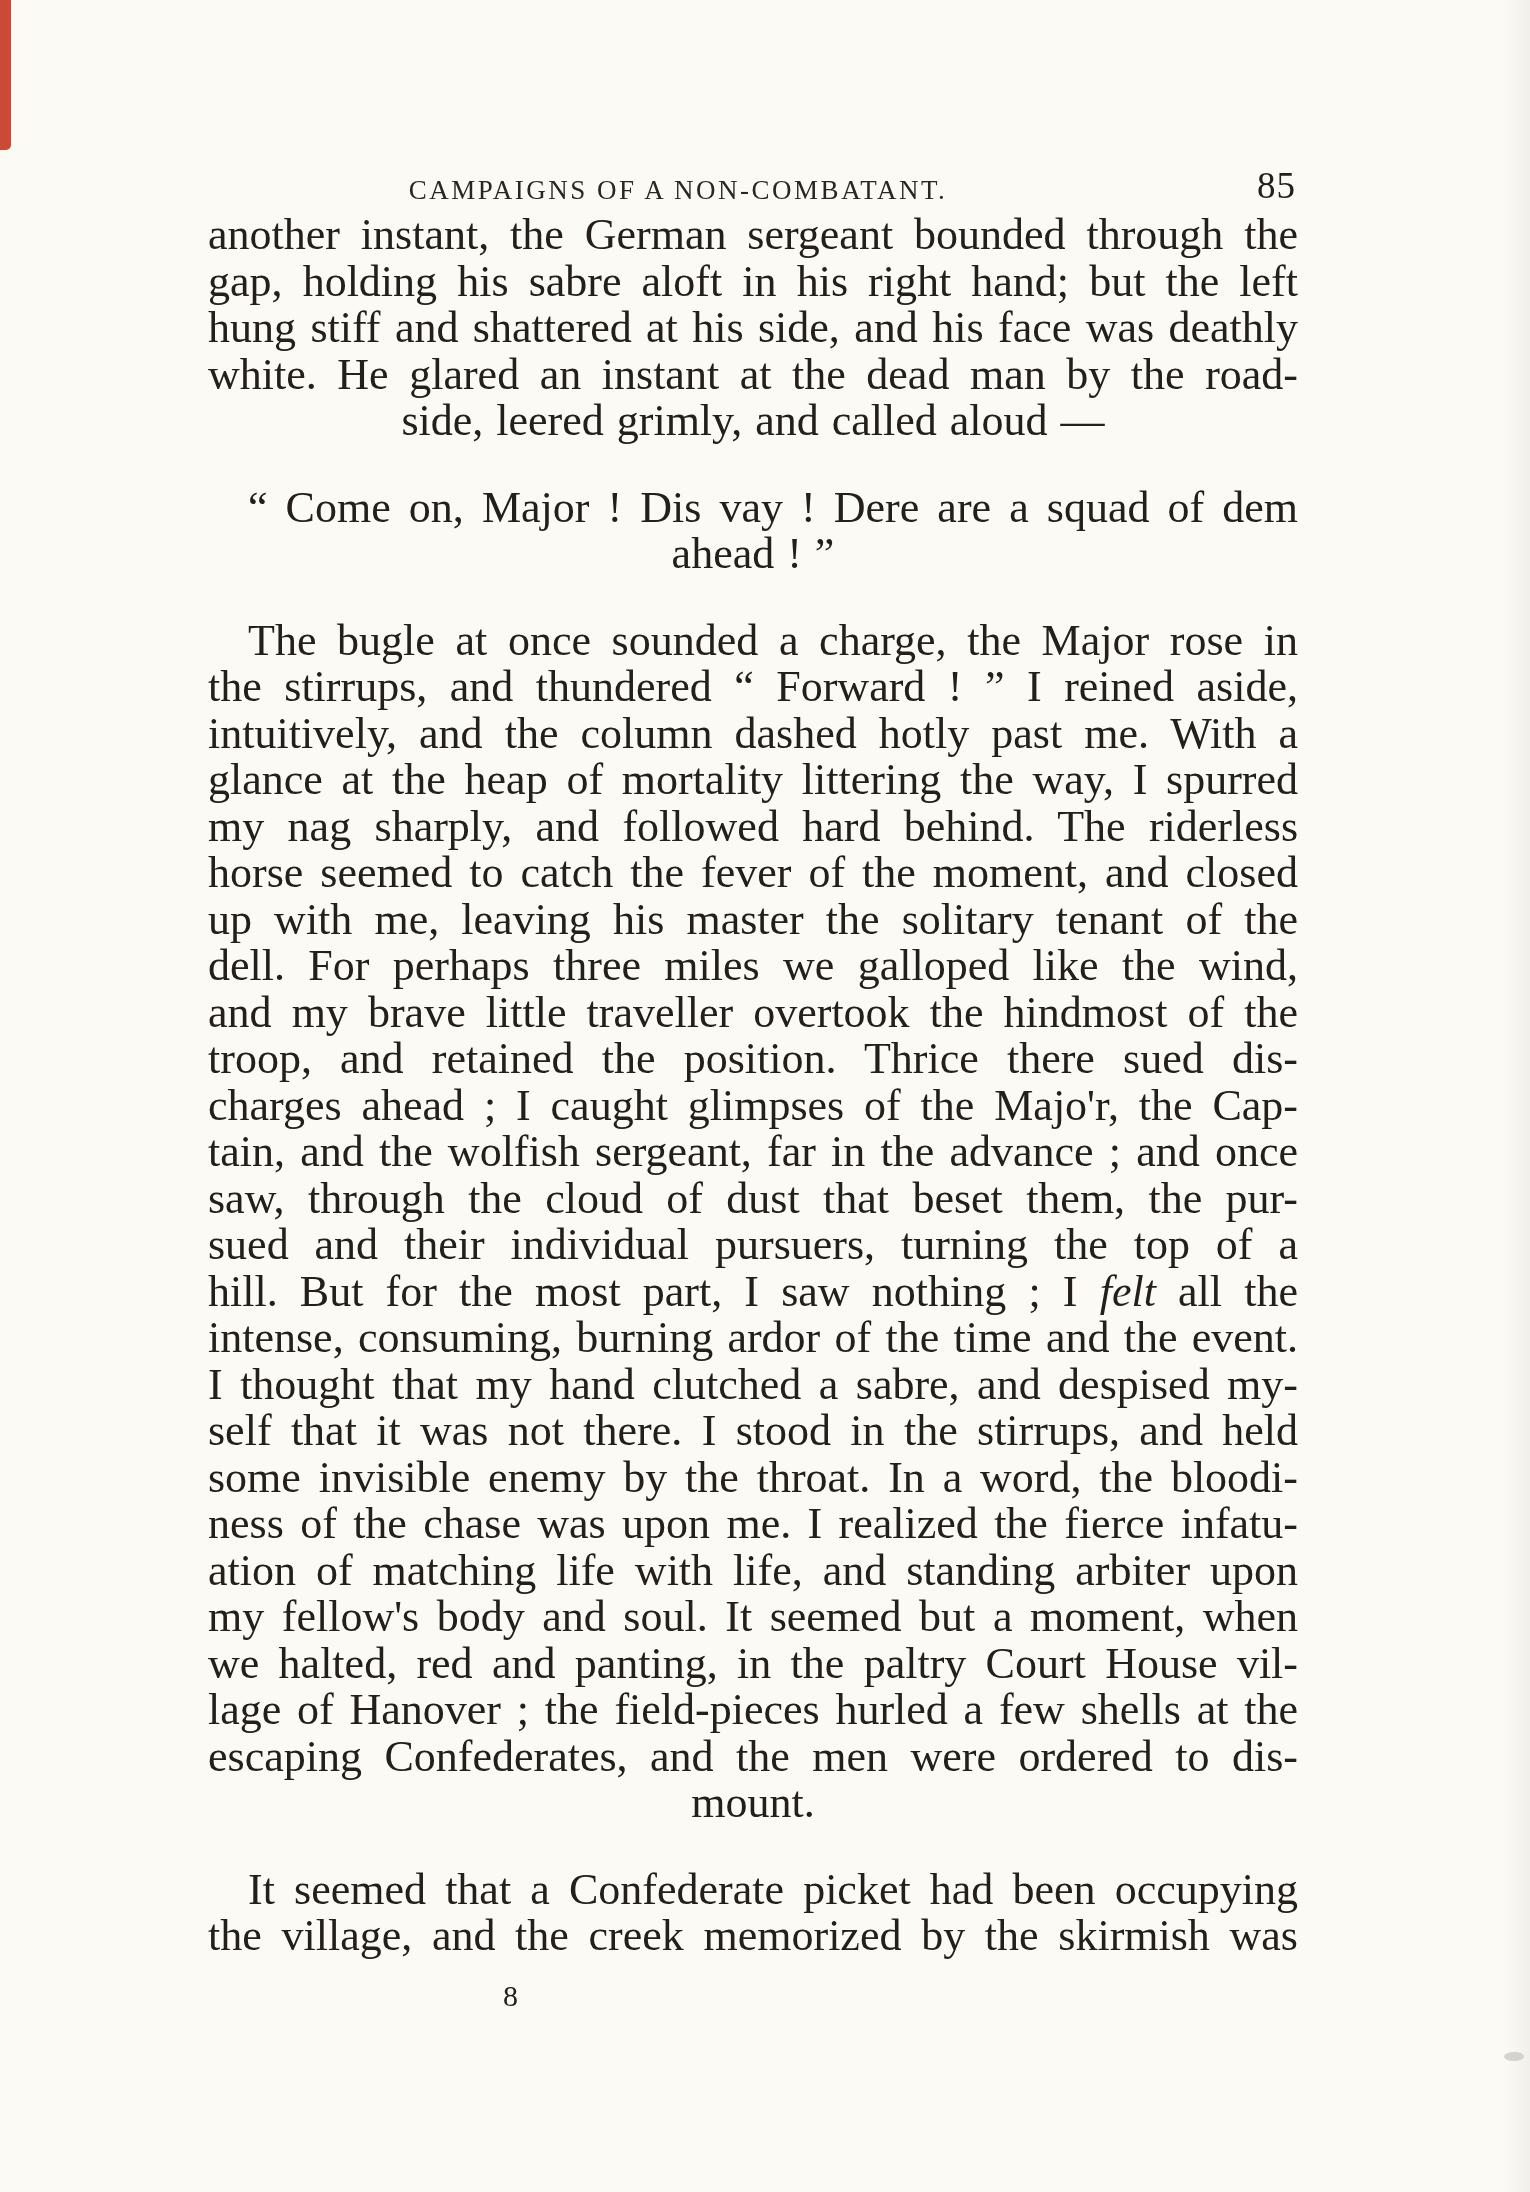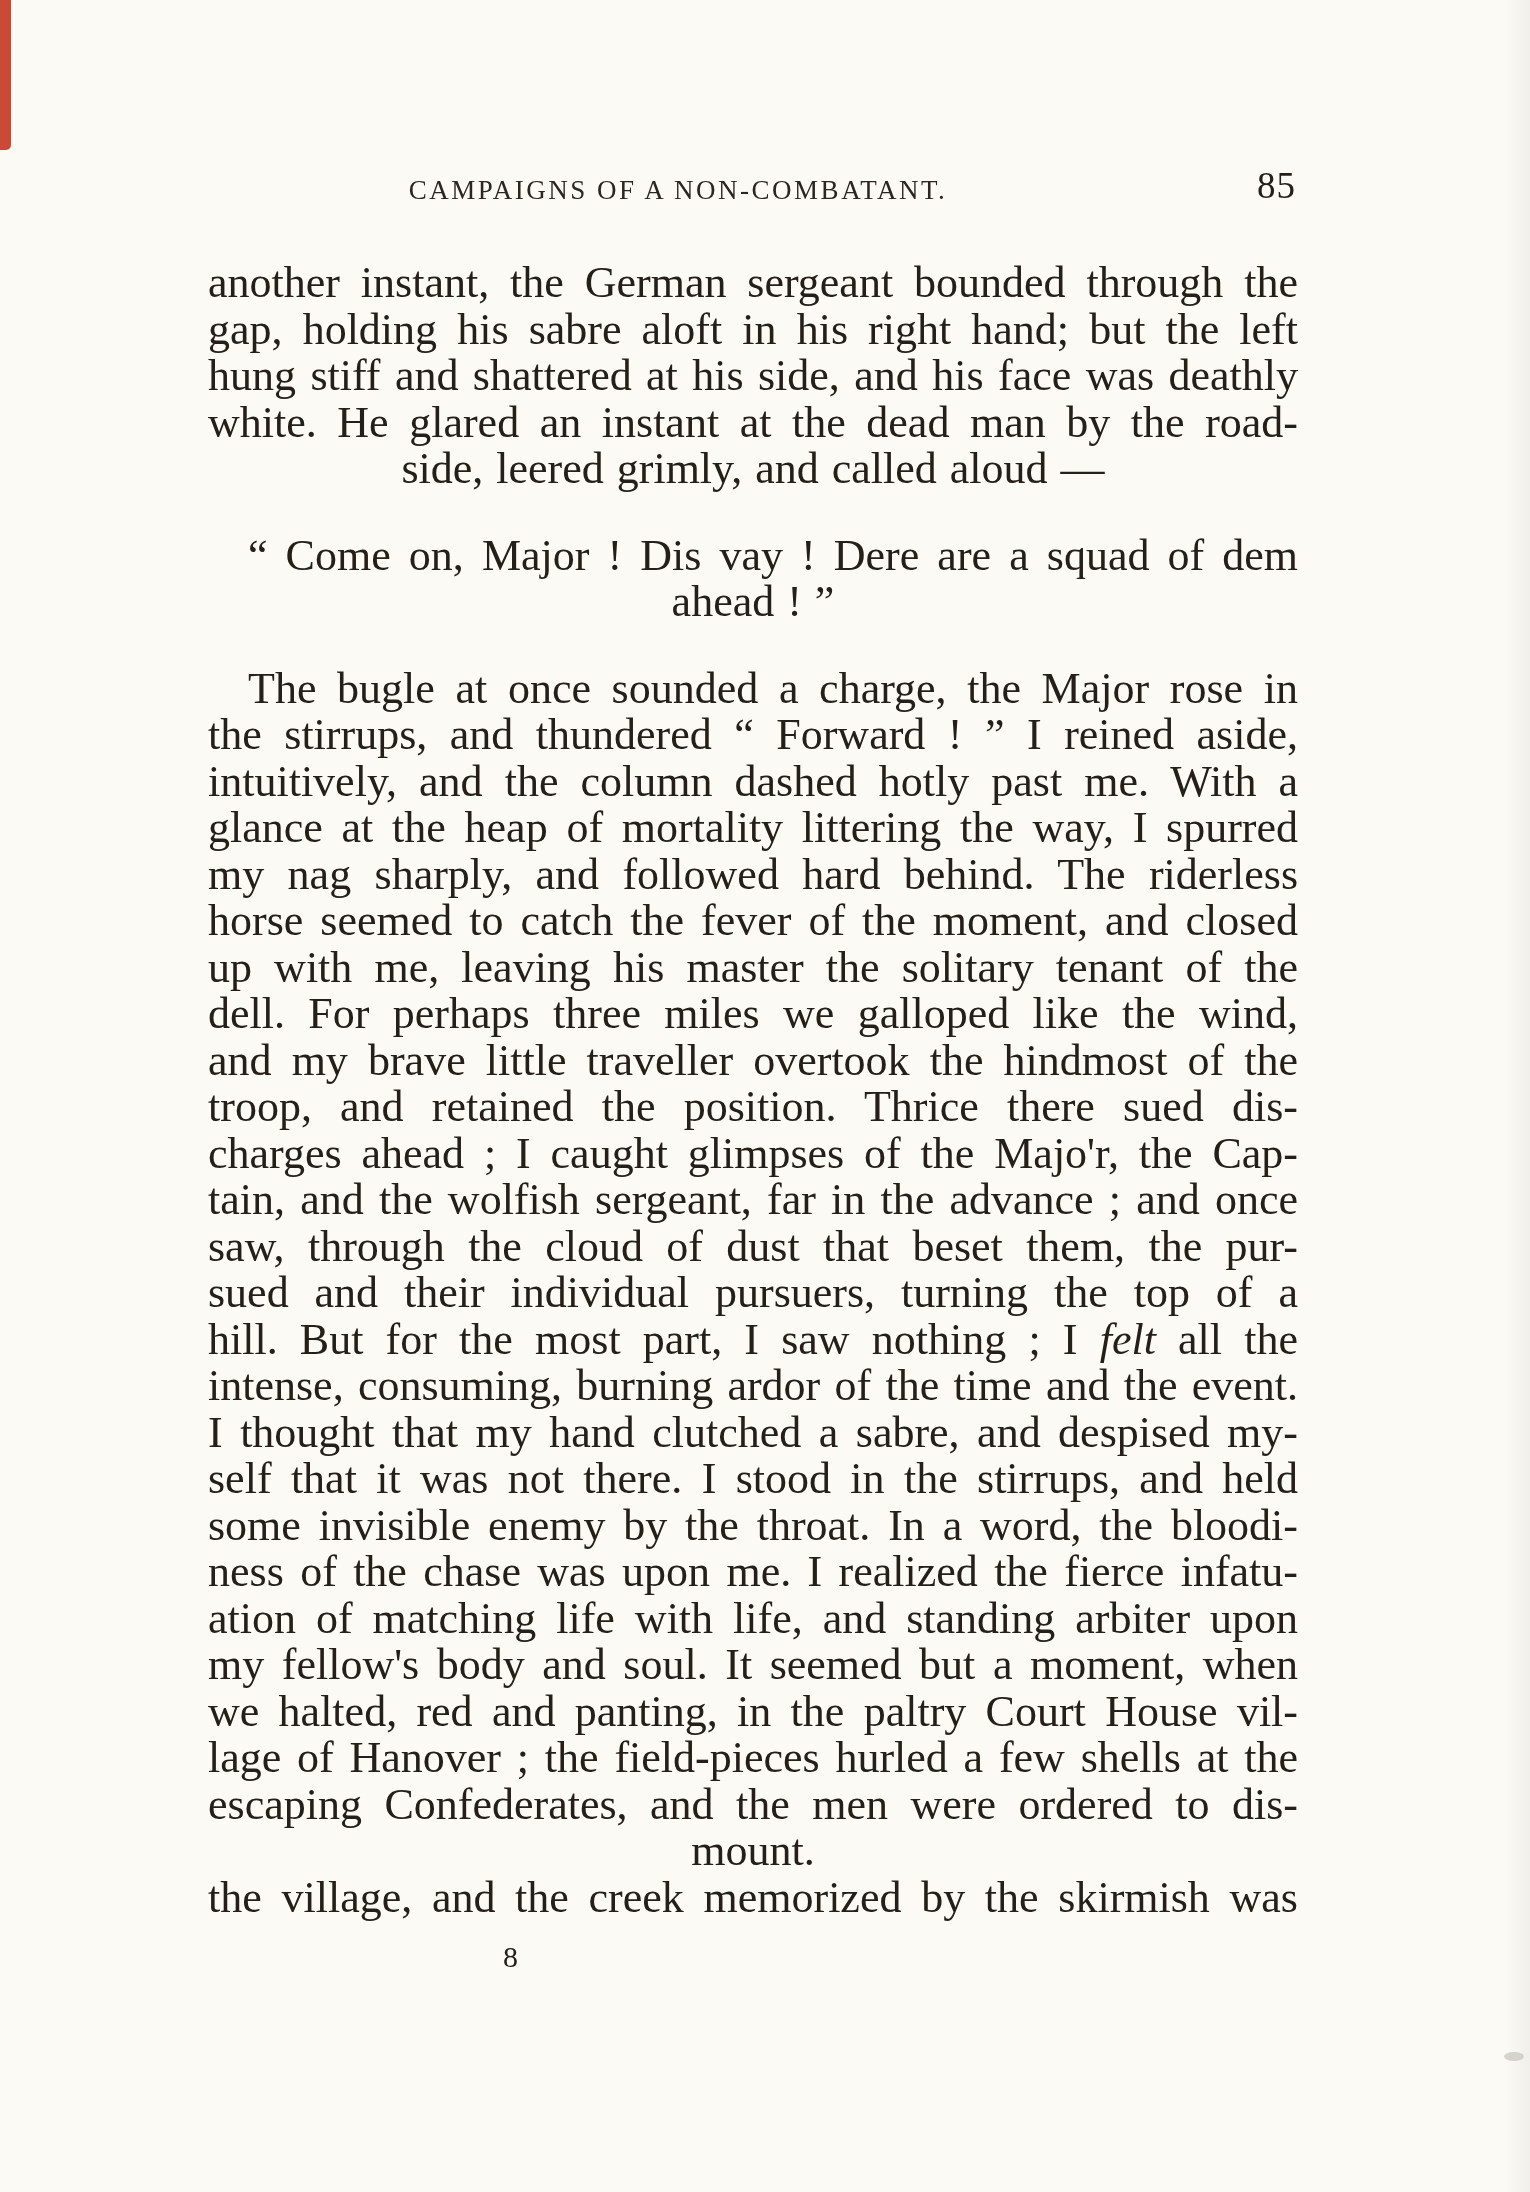--- a/index.html
+++ b/index.html
@@ -43,21 +43,20 @@
   }
   .text-block{
     position:absolute;
     left:208px;
     top:168px;
     width:1090px;
   }
   .header{
     position:relative;
     height:44px;
-    margin-bottom:48px;
   }
   .header-title{
     width:100%;
     box-sizing:border-box;
     padding-right:150px;
     text-align:center;
     font-size:27px;
     letter-spacing:2.5px;
     color:#2b2720;
     line-height:44px;
@@ -143,19 +142,20 @@
           <div class="line justify"><span>some invisible enemy by the throat.  In a word, the bloodi-</span></div>
           <div class="line justify"><span>ness of the chase was upon me.  I realized the fierce infatu-</span></div>
           <div class="line justify"><span>ation of matching life with life, and standing arbiter upon</span></div>
           <div class="line justify"><span>my fellow's body and soul.  It seemed but a moment, when</span></div>
           <div class="line justify"><span>we halted, red and panting, in the paltry Court House vil-</span></div>
           <div class="line justify"><span>lage of Hanover ; the field-pieces hurled a few shells at the</span></div>
           <div class="line justify"><span>escaping Confederates, and the men were ordered to dis-</span></div>
           <div class="line"><span>mount.</span></div>
         </div>
         <div class="paragraph">
+          <div class="line justify indent"><span>It seemed that a Confederate picket had been occupying</span></div>
           <div class="line justify"><span>the village, and the creek memorized by the skirmish was</span></div>
         </div>
       </div>
 
     <div class="footer">8</div>
   </div>
 </div>
 
 </body></html>

